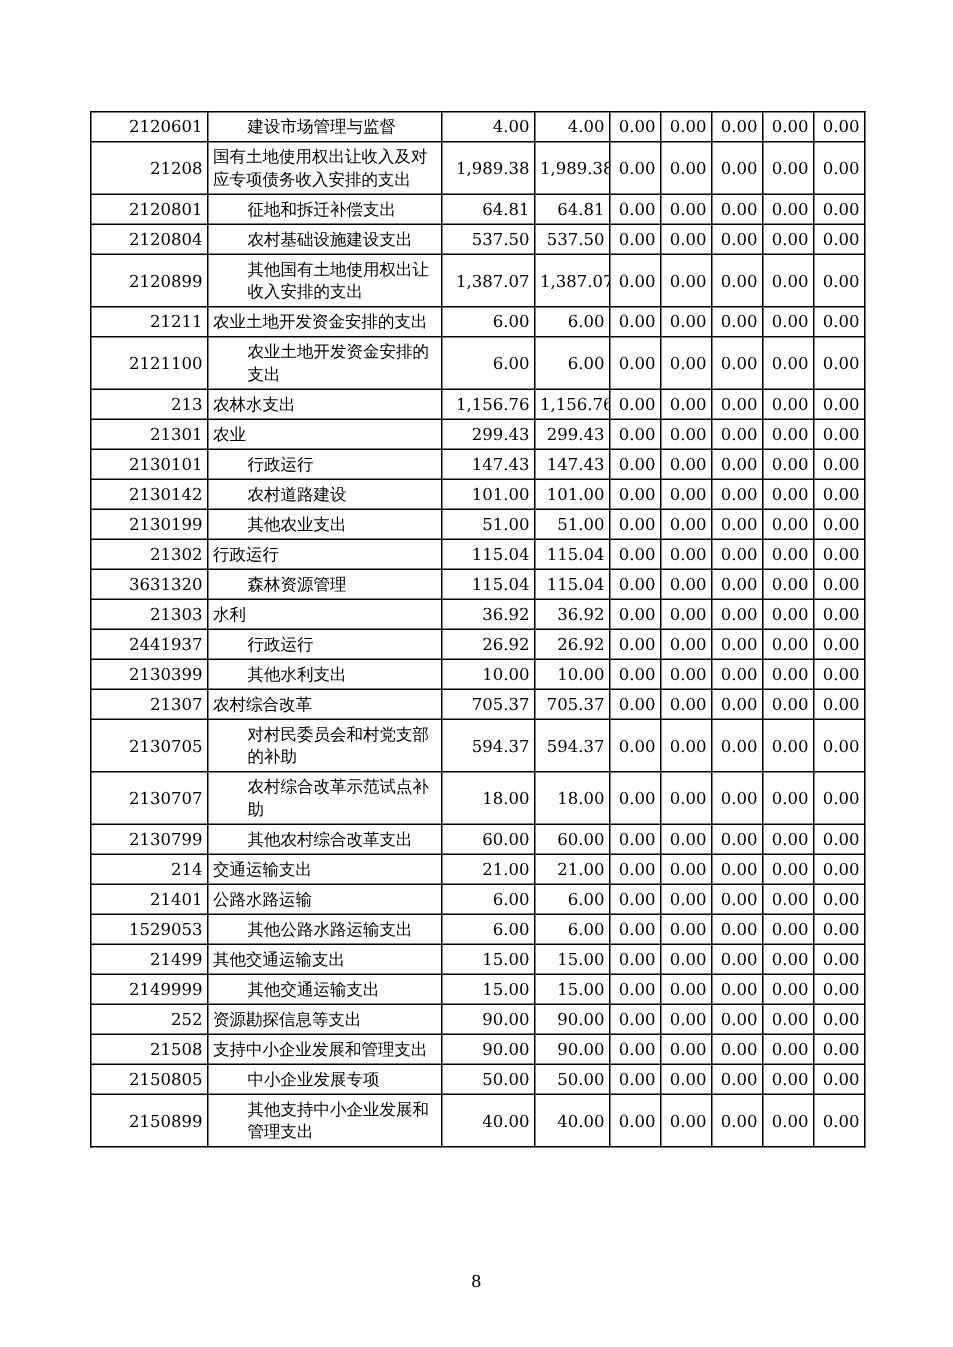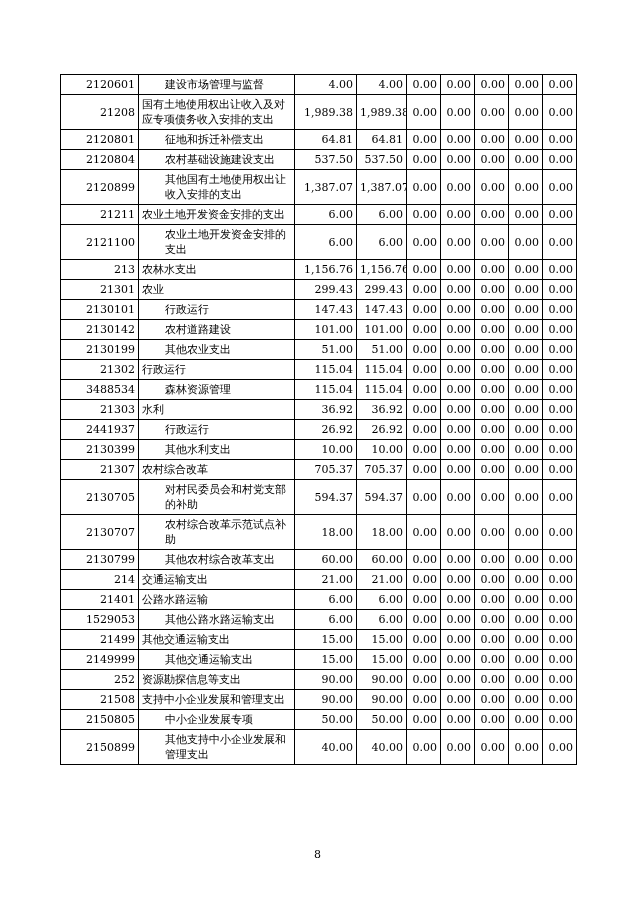--- a/index.html
+++ b/index.html
@@ -218,21 +218,21 @@
           <td class="col-name indent-0">行政运行</td>
           <td class="col-num">115.04</td>
           <td class="col-num">115.04</td>
           <td class="col-num">0.00</td>
           <td class="col-num">0.00</td>
           <td class="col-num">0.00</td>
           <td class="col-num">0.00</td>
           <td class="col-num">0.00</td>
         </tr>
         <tr>
-          <td class="col-code">3488534</td>
+          <td class="col-code">3631320</td>
           <td class="col-name indent-1">森林资源管理</td>
           <td class="col-num">115.04</td>
           <td class="col-num">115.04</td>
           <td class="col-num">0.00</td>
           <td class="col-num">0.00</td>
           <td class="col-num">0.00</td>
           <td class="col-num">0.00</td>
           <td class="col-num">0.00</td>
         </tr>
         <tr>

